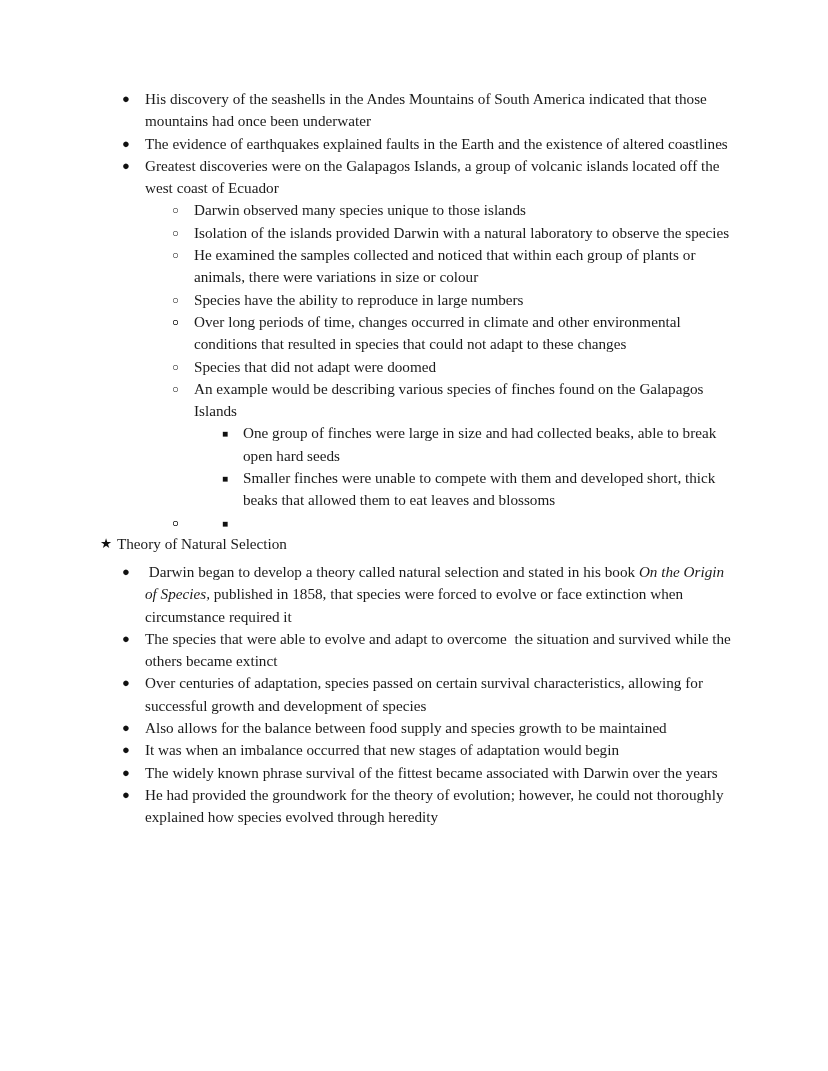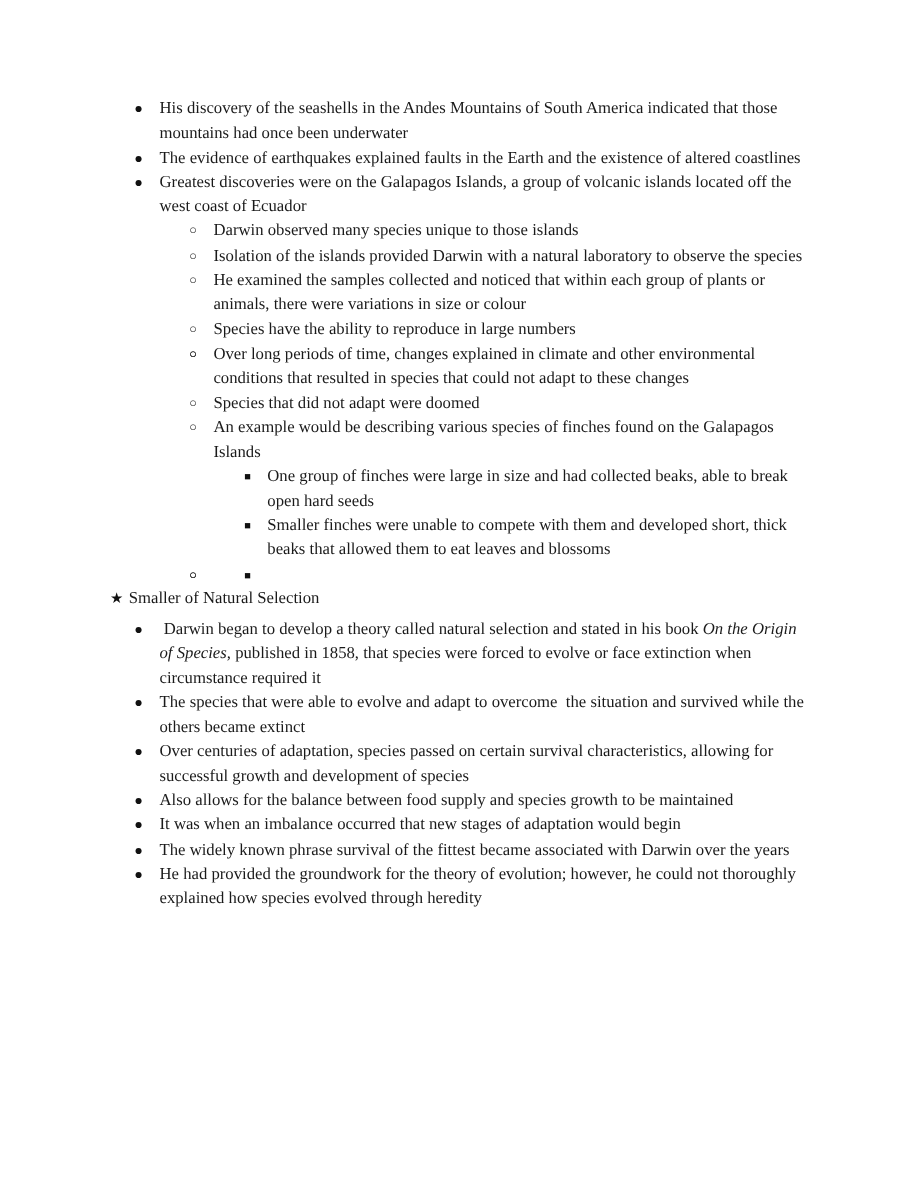--- a/index.html
+++ b/index.html
@@ -135,21 +135,21 @@
         </div>
         <div class="item lvl2">
           <span class="marker">○</span>
           <span class="txt lead-space">Species have the ability to reproduce in large numbers</span>
         </div>
         <div class="item lvl2">
           <span class="marker">○</span>
         </div>
         <div class="item lvl2">
           <span class="marker">○</span>
-          <span class="txt lead-space">Over long periods of time, changes explained in climate and other environmental conditions that resulted in species that could not adapt to these changes</span>
+          <span class="txt lead-space">Over long periods of time, changes occurred in climate and other environmental conditions that resulted in species that could not adapt to these changes</span>
         </div>
         <div class="item lvl2">
           <span class="marker">○</span>
           <span class="txt lead-space">Species that did not adapt were doomed</span>
         </div>
         <div class="item lvl2">
           <span class="marker">○</span>
           <span class="txt lead-space">An example would be describing various species of finches found on the Galapagos Islands</span>
         </div>
         <div class="item lvl3">
@@ -166,21 +166,21 @@
         <div class="item lvl2">
           <span class="marker">○</span>
         </div>
         <div class="item lvl2">
           <span class="marker">○</span>
         </div>
       </div>
 
     <div class="heading">
       <span class="marker">★</span>
-      <span class="txt">Smaller of Natural Selection</span>
+      <span class="txt">Theory of Natural Selection</span>
     </div>
 
     <div id="list-b">
         <div class="item lvl1">
           <span class="marker">●</span>
           <span class="txt lead-space"> Darwin began to develop a theory called natural selection and stated in his book <i class="it">On the Origin of Species,</i> published in 1858, that species were forced to evolve or face extinction when circumstance required it</span>
         </div>
         <div class="item lvl1">
           <span class="marker">●</span>
           <span class="txt lead-space">The species that were able to evolve and adapt to overcome  the situation and survived while the others became extinct</span>

